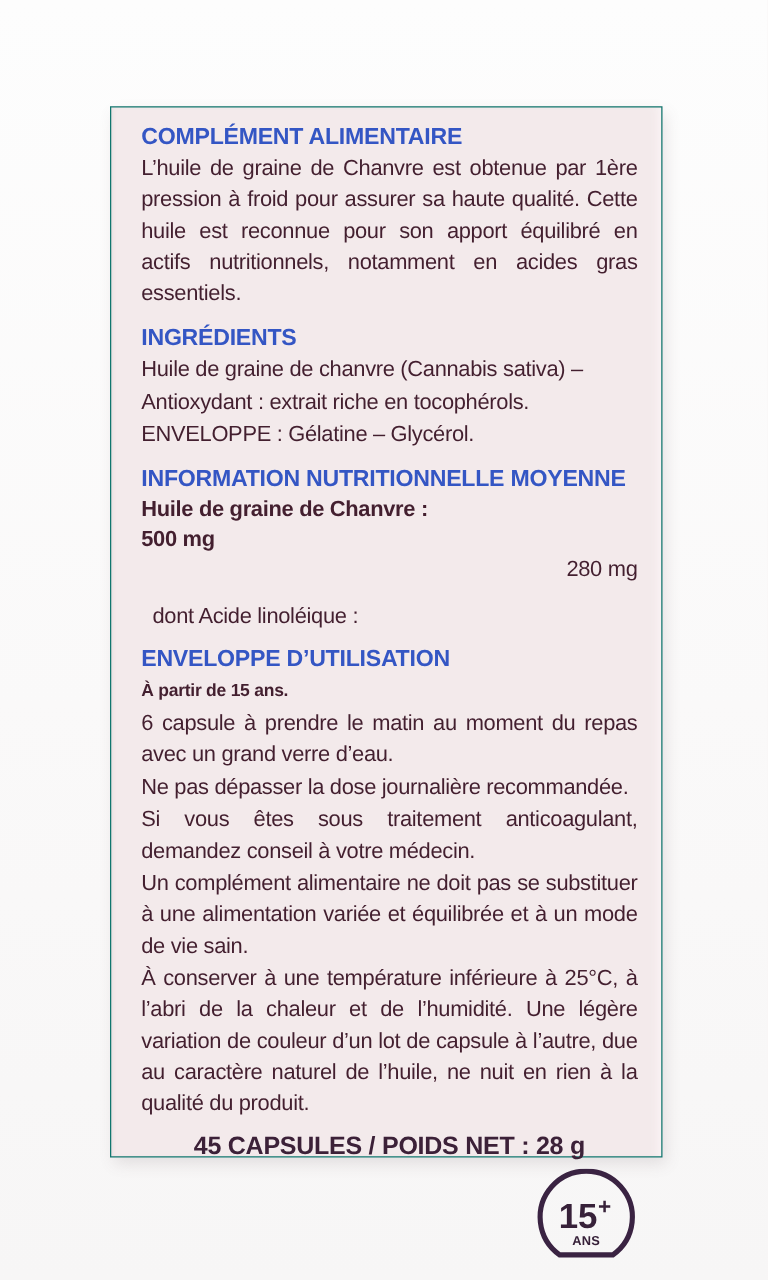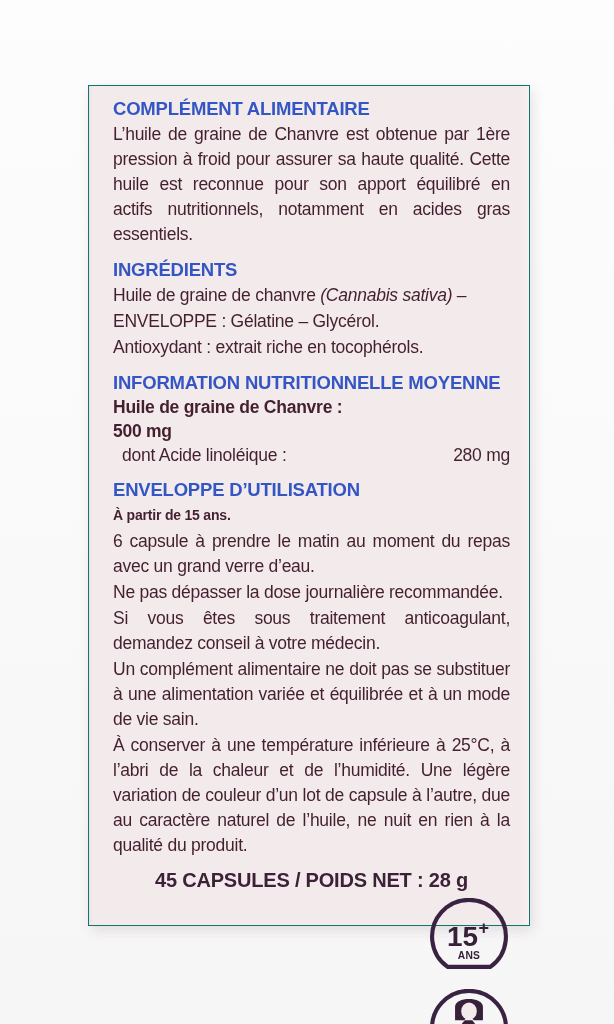--- a/index.html
+++ b/index.html
@@ -19,25 +19,25 @@
   .h-blue{
     color:#3456c4;font-weight:bold;font-size:18.5px;line-height:24px;
     letter-spacing:-.2px;margin:0;
   }
   .sec{margin-top:11px;}
   .body-txt{
     color:#431f2f;font-size:17.5px;line-height:25px;margin:1px 0 0 0;
     text-align:justify;letter-spacing:-.25px;
   }
   .body-txt.noj{text-align:left;}
-  .ital{font-style:italic;}
+  .ital{}
   .nut-per{color:#431f2f;font-size:17.5px;line-height:24px;text-align:right;letter-spacing:-.25px;}
   .nut-row{display:flex;justify-content:space-between;color:#431f2f;font-size:17.5px;line-height:24px;letter-spacing:-.25px;}
   .nut-row.bold{font-weight:bold;flex-direction:column;}
-  .nut-row .indent{padding-left:9px;}
+  .nut-row .indent{padding-left:9px;margin-top:37px;}
   .age-line{color:#431f2f;font-weight:bold;font-size:14px;line-height:25px;margin-top:1px;letter-spacing:-.2px;}
   .net-line{
     color:#3c2138;font-weight:bold;font-size:20px;letter-spacing:-.2px;
     text-align:center;margin-top:9px;line-height:26px;
   }
   .icons-row{
     display:flex;justify-content:center;align-items:flex-end;gap:9px;margin-top:5px;flex-direction:column;
   }
   .pictogram{width:82px;height:82px;display:block;}
   .pictogram .ring{fill:none;stroke:#3a2342;stroke-width:5;}
@@ -53,22 +53,22 @@
 <body>
 
 <div class="box">
 
   <h2 class="h-blue">COMPLÉMENT ALIMENTAIRE</h2>
   <p class="body-txt">L’huile de graine de Chanvre est obtenue par 1ère pression à froid pour assurer sa haute qualité. Cette huile est reconnue pour son apport équilibré en actifs nutritionnels, notamment en acides gras essentiels.</p>
 
   <div class="sec">
     <h2 class="h-blue">INGRÉDIENTS</h2>
     <p class="body-txt noj"><span>Huile de graine de chanvre </span><span class="ital">(Cannabis sativa)</span><span> –</span></p>
+    <p class="body-txt noj">Antioxydant : extrait riche en tocophérols.</p>
     <p class="body-txt noj">ENVELOPPE : Gélatine – Glycérol.</p>
-    <p class="body-txt noj">Antioxydant : extrait riche en tocophérols.</p>
   </div>
 
   <div class="sec">
     <h2 class="h-blue">INFORMATION NUTRITIONNELLE MOYENNE</h2>
     <div class="nut-row bold">
       <span>Huile de graine de Chanvre :</span>
       <span>500 mg</span>
     </div>
     <div class="nut-row">
       <span class="indent">dont Acide linoléique :</span>

